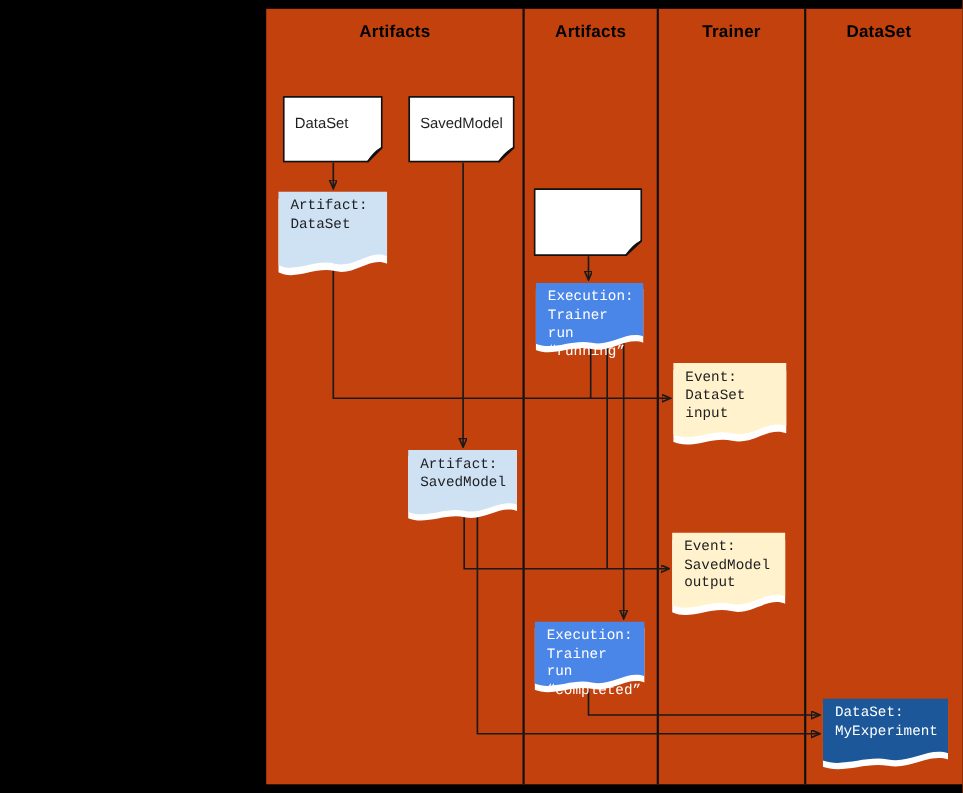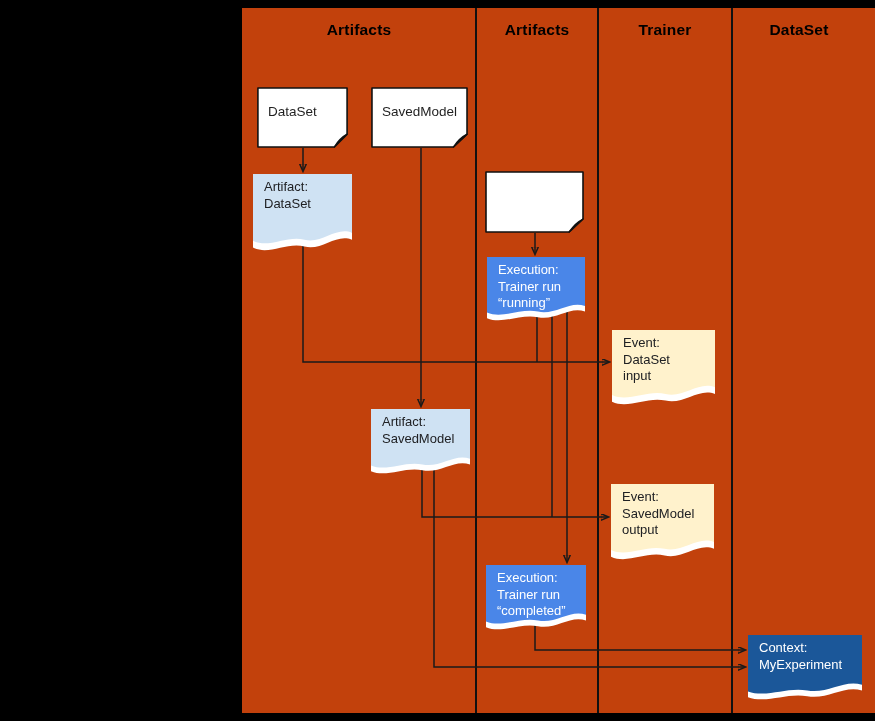--- a/index.html
+++ b/index.html
@@ -21,21 +21,21 @@
   .connectors{position:absolute;left:0;top:0;width:624px;height:705px;z-index:1;}
   .connectors path{fill:none;stroke:#1a1a1a;stroke-width:1.5;}
   .node{position:absolute;z-index:2;}
   .doc-svg,.wave-svg{position:absolute;left:0;top:0;width:100%;height:100%;}
   .doc-label{
     position:absolute;left:0;top:0;right:0;bottom:13px;display:flex;align-items:center;
     padding-left:11px;font-size:13.5px;color:#1f1f1f;white-space:pre-line;
   }
   .wave-label{
     position:absolute;left:0;top:0;right:0;
-    padding:5px 22px 0 11px;font-size:13px;line-height:16.5px;white-space:pre-line;
+    padding:5px 22px 0 11px;font-size:13px;line-height:16.5px;white-space:pre-line;font-family:Liberation Mono, monospace;
   }
   .light-text{color:#fff;}
   .dark-text{color:#202124;}
   .fill-artifact{fill:#cfe2f3;}
   .fill-execution{fill:#4a86e8;}
   .fill-event{fill:#fff2cc;}
   .fill-context{fill:#1b5799;}
   .wave-shadow{fill:#ffffff;}
   .doc-body{fill:#ffffff;stroke:#111;stroke-width:1.6;stroke-linejoin:round;}
   .doc-fold{fill:#fdfdfd;stroke:#111;stroke-width:1.4;stroke-linejoin:round;}
@@ -150,17 +150,17 @@
     <div class="wave-label dark-text">Event:
 SavedModel
 output</div>
   </div>
 
   <div class="node" style="left:506px;top:627px;width:114px;height:65px">
     <svg class="wave-svg" viewBox="0 0 100 68" preserveAspectRatio="none">
       <path class="wave-shadow" d="M0 0 H100 V52 C84 46 70 62 52 58 C34 54 16 66 0 59 Z" transform="translate(0,6)"></path>
       <path class="fill-context" d="M0 0 H100 V52 C84 46 70 62 52 58 C34 54 16 66 0 59 Z"></path>
     </svg>
-    <div class="wave-label light-text">Context:
+    <div class="wave-label light-text">DataSet:
 MyExperiment</div>
   </div>
 
 </div>
 
 </body></html>

